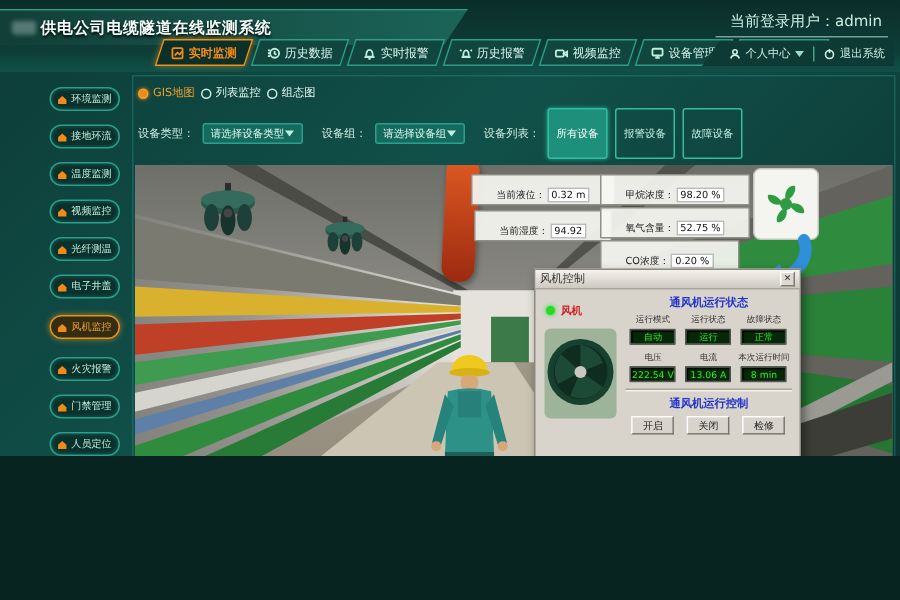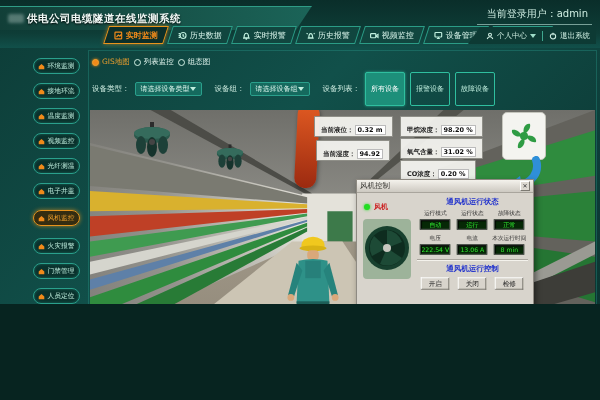--- a/index.html
+++ b/index.html
@@ -92,21 +92,21 @@
   .trio{display:flex;justify-content:space-between;padding:0 2px;margin-top:1px;}
   .trio .cell{width:33%;text-align:center;font-size:6px;color:#333;transform:scale(.95);white-space:nowrap;}
   .lcd{width:32px;height:11px;margin:0 auto;background:#062806;border:1px solid #555;
        box-shadow:inset 1px 1px 1px #000;color:#30e830;font-size:6.5px;line-height:10px;text-align:center;white-space:nowrap;}
   .dlg-btn{width:30px;height:13px;background:#d8d4cc;border:1px solid;border-color:#fff #77746c #77746c #fff;
            font-size:7px;color:#222;text-align:center;line-height:12px;cursor:pointer;margin:0 auto;}
   #dlg-divider{height:2px;border-top:1px solid #a9a59d;border-bottom:1px solid #f4f2ec;margin:4px 2px 0;}
 
   
   .sensor{display:table;background:rgba(246,246,242,.92);border:1px solid #8f8f88;border-radius:1px;
-          padding:0 6px;margin-bottom:3px;white-space:nowrap;font-weight:bold;}
+          padding:0 16px;margin-bottom:3px;white-space:nowrap;}
   .sensor .sl{font-size:6.5px;color:#222;}
   .sensor .sv{font-size:6.5px;color:#111;background:#fff;border:1px solid #bbb;padding:0 2px;margin-left:1px;}
 
   
   #bottombar{position:absolute;left:86px;top:363px;width:514px;height:37px;background:#0b322e;
              border-top:1px solid #1b5d55;display:flex;align-items:center;justify-content:center;gap:16px;}
   #bottombar svg{width:22px;height:22px;cursor:pointer;}
 </style>
 </head>
 <body>
@@ -411,21 +411,21 @@
           <span class="sv">94.92</span>
         </div>
     </div>
     <div class="abs" style="left:310px;top:6px">
       <div class="sensor" style="margin-bottom:1px">
           <span class="sl">甲烷浓度：</span>
           <span class="sv">98.20 %</span>
         </div>
       <div class="sensor" style="margin-bottom:1px">
           <span class="sl">氧气含量：</span>
-          <span class="sv">31.02 %</span>
+          <span class="sv">52.75 %</span>
         </div>
       <div class="sensor" style="margin-bottom:1px">
           <span class="sl">CO浓度：</span>
           <span class="sv">0.20 %</span>
         </div>
       <div class="sensor">
           <span class="sl">H2S浓度：</span>
           <span class="sv">49.03 %</span>
         </div>
     </div>

